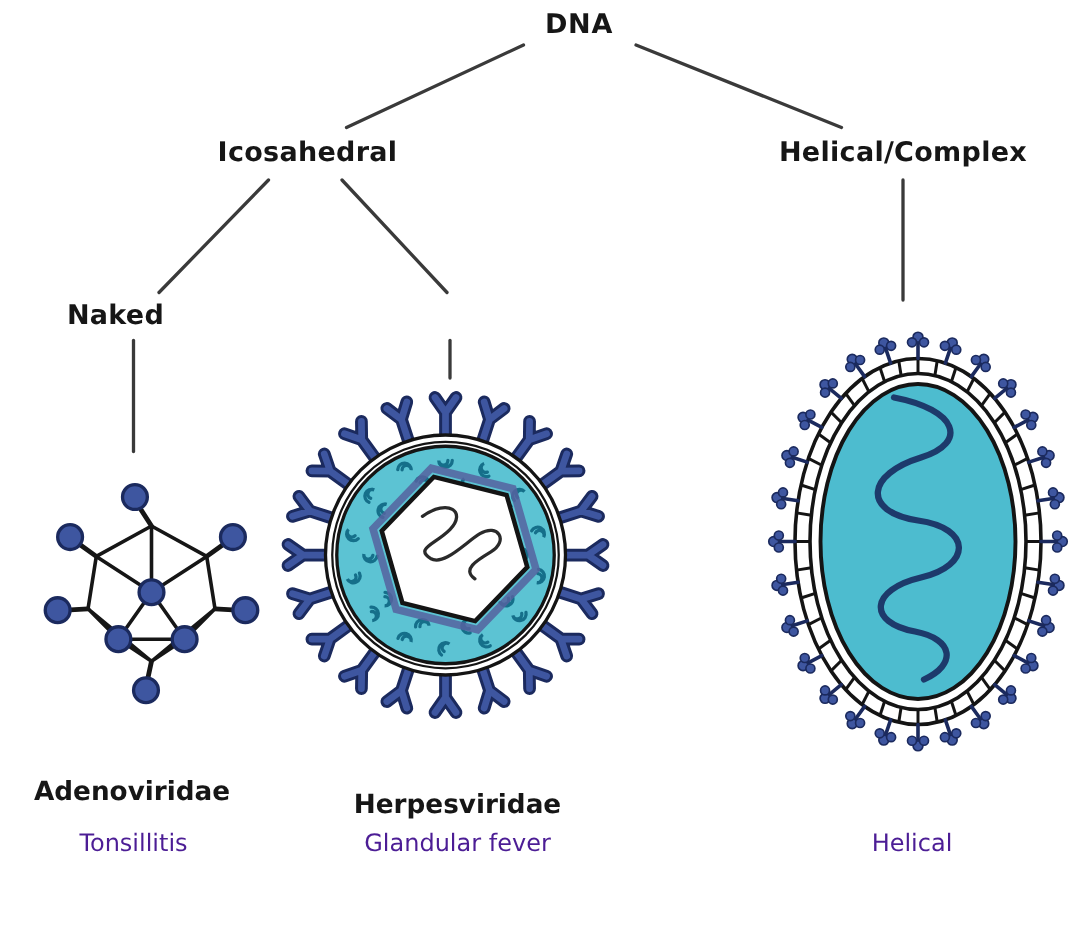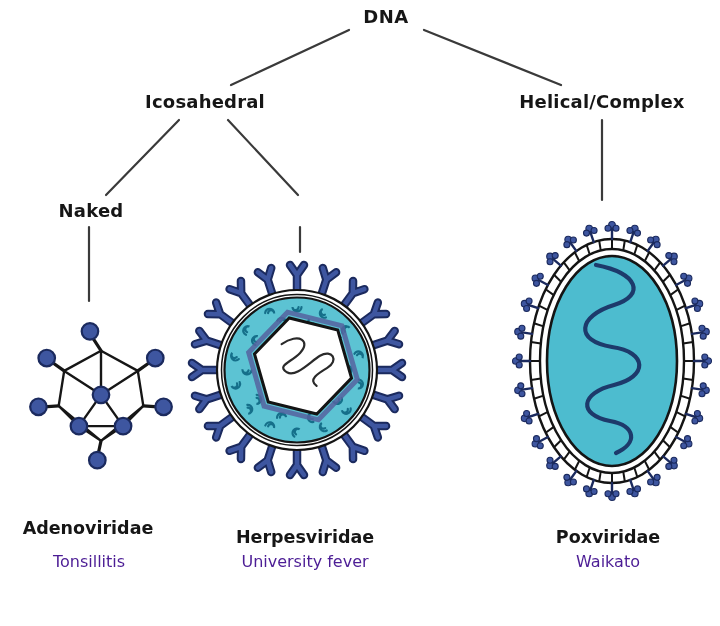--- a/index.html
+++ b/index.html
@@ -440,24 +440,23 @@
           </g>
         </g>
     </g>
   </svg>
 
   <div class="lbl lbl-root" style="left:386px;top:6px">DNA</div>
 
   <div class="lbl lbl-branch" style="left:602px;top:91px">Helical/Complex</div>
   <div class="lbl lbl-branch" style="left:205px;top:91px">Icosahedral</div>
 
-  <div class="lbl lbl-branch" style="left:91px;top:200px">Naked</div>
+  <div class="lbl lbl-branch" style="left:77px;top:200px">Naked</div>
 
   <div class="lbl lbl-family" style="left:88px;top:518px">Adenoviridae</div>
   <div class="lbl lbl-disease" style="left:89px;top:552px">Tonsillitis</div>
 
   <div class="lbl lbl-family" style="left:305px;top:527px">Herpesviridae</div>
-  <div class="lbl lbl-disease" style="left:305px;top:552px">University fever</div>
-
-  <div class="lbl lbl-family" style="left:608px;top:527px">Poxviridae</div>
-  <div class="lbl lbl-disease" style="left:608px;top:552px">Waikato</div>
+  <div class="lbl lbl-disease" style="left:305px;top:552px">Glandular fever</div>
+
+  <div class="lbl lbl-disease" style="left:608px;top:552px">Helical</div>
 
 </div>
 
 </body></html>

